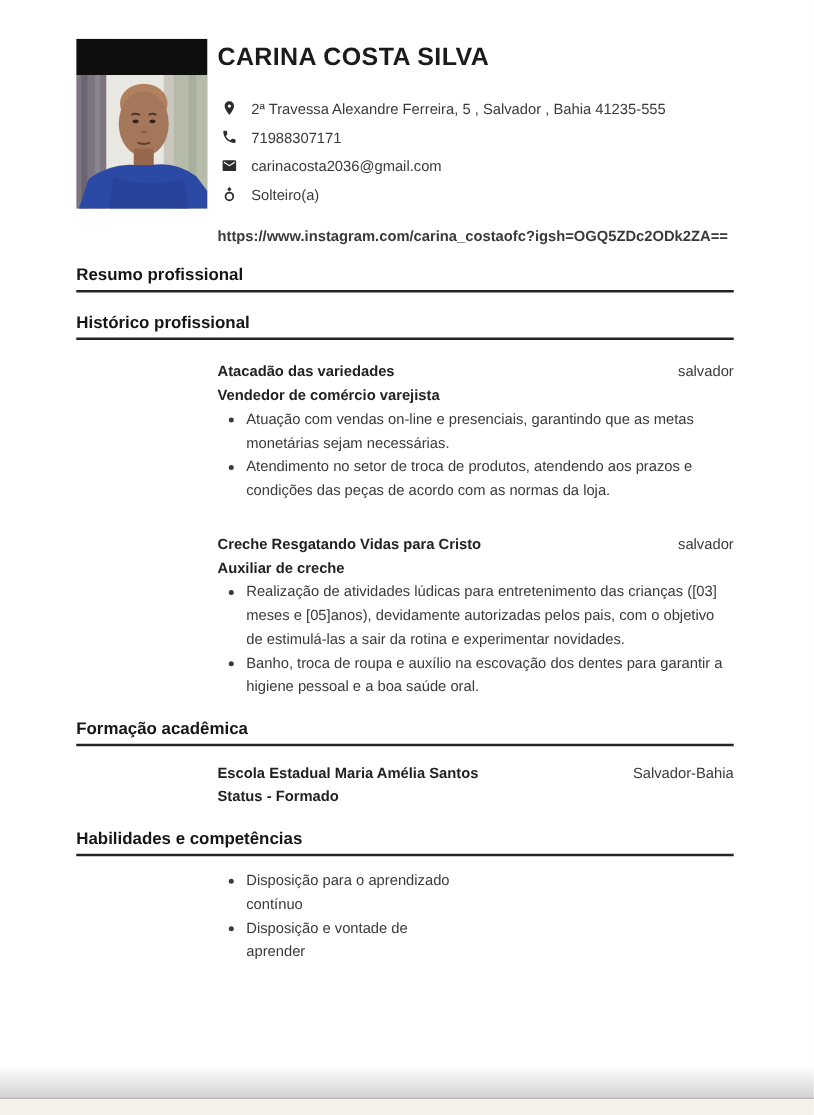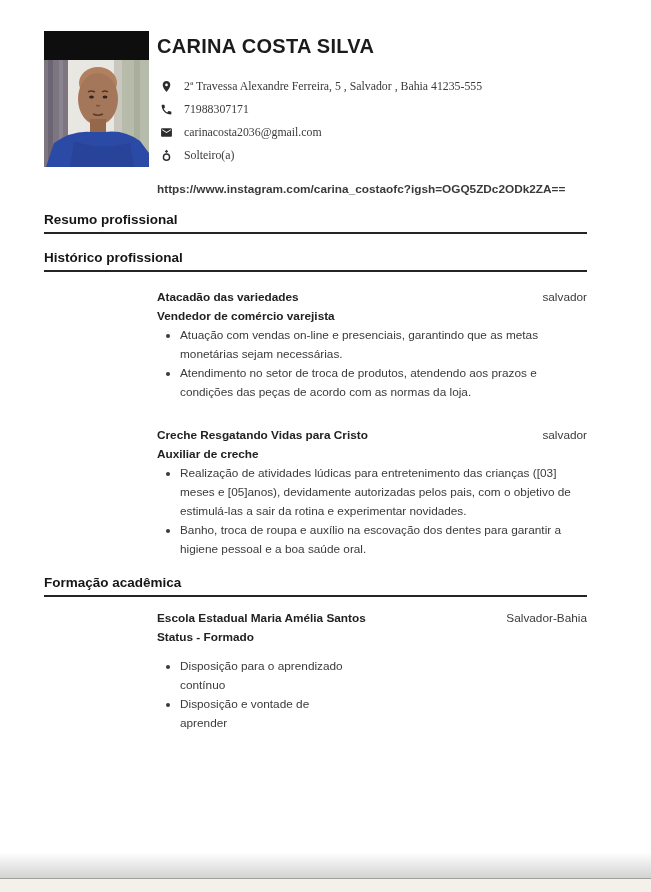--- a/index.html
+++ b/index.html
@@ -7,21 +7,21 @@
     width: 651px; height: 892px;
     background: #f3f1ea;
     font-family: "Liberation Sans", "DejaVu Sans", sans-serif;
     -webkit-font-smoothing: antialiased;
   }
   .page {
     position: relative;
     width: 651px; height: 879px;
     background: #ffffff;
     box-sizing: border-box;
-    padding: 31px 64px 0 44px;
+    padding: 31px 64px 0 61px;
     overflow: hidden;
     border-bottom: 1px solid #a3a19b;
   }
   .page-bottom-shadow {
     position: absolute; left: 0; right: 0; bottom: 0; height: 26px;
     background: linear-gradient(to bottom, rgba(110,110,110,0) 0%, rgba(110,110,110,0.30) 100%);
     pointer-events: none;
   }
 
   
@@ -31,21 +31,21 @@
     overflow: hidden; background: #cac7bf;
   }
   .header-info { margin-left: 8px; flex: 1; }
   h1.name {
     margin: 4px 0 17px 0;
     font-size: 20px; font-weight: 700; color: #1b1b1b;
     letter-spacing: 0.3px;
   }
   .contact-row {
     display: flex; align-items: center; height: 23px;
-    font-size: 11.8px; color: #3a3a3a; font-family: Liberation Serif, serif;
+    font-size: 11.8px; color: #3a3a3a;
   }
   .contact-row .cicon {
     width: 14px; height: 14px; margin-left: 2px; margin-right: 11px;
     display: inline-flex; align-items: center; justify-content: center; flex: 0 0 14px;
   }
   .contact-row .cicon svg { width: 13px; height: 13px; fill: #2c2c2c; }
   .social {
     margin-left: 113px; margin-top: 15px;
     font-size: 11.8px; color: #3a3a3a;
     word-break: break-all;
@@ -201,20 +201,21 @@
   <div class="indent">
     <div class="edu">
       <div class="row-split">
         <span class="strong">Escola Estadual Maria Amélia Santos</span>
         <span class="loc">Salvador-Bahia</span>
       </div>
       <div class="role">Status - Formado</div>
     </div>
   </div>
 
+  <div class="section-title">Habilidades e competências</div>
   <div class="indent">
     <div class="skills">
       <ul class="bullets">
         <li>Disposição para o aprendizado contínuo</li>
         <li>Disposição e vontade de aprender</li>
       </ul>
     </div>
   </div>
 
   <div class="page-bottom-shadow"></div>

